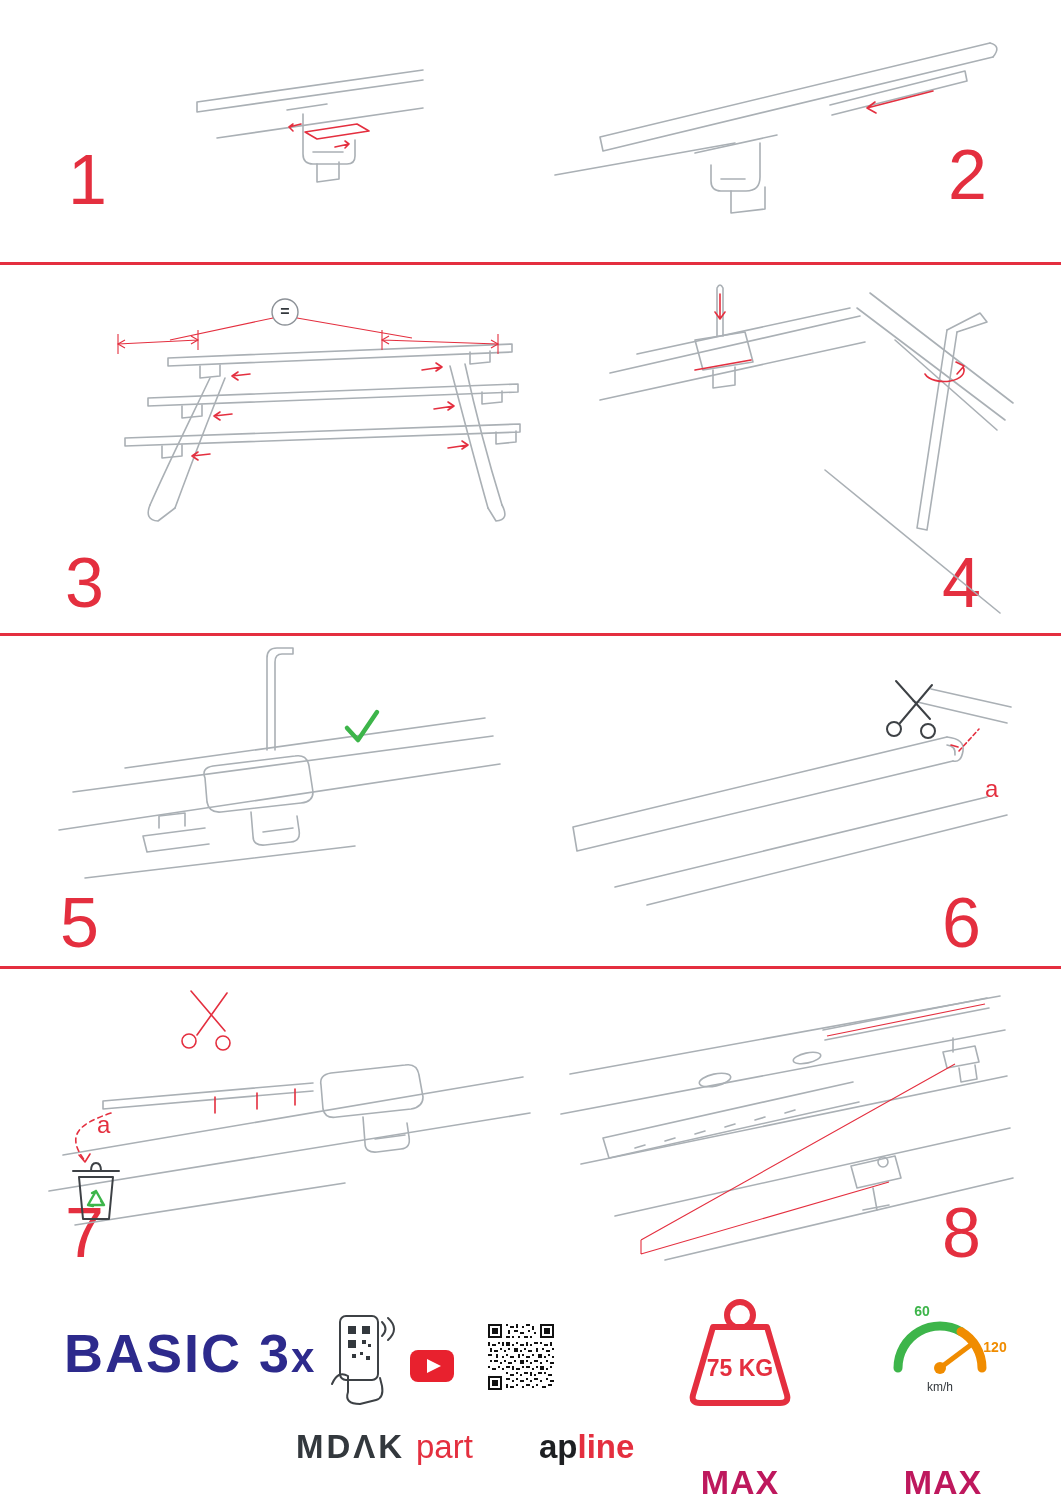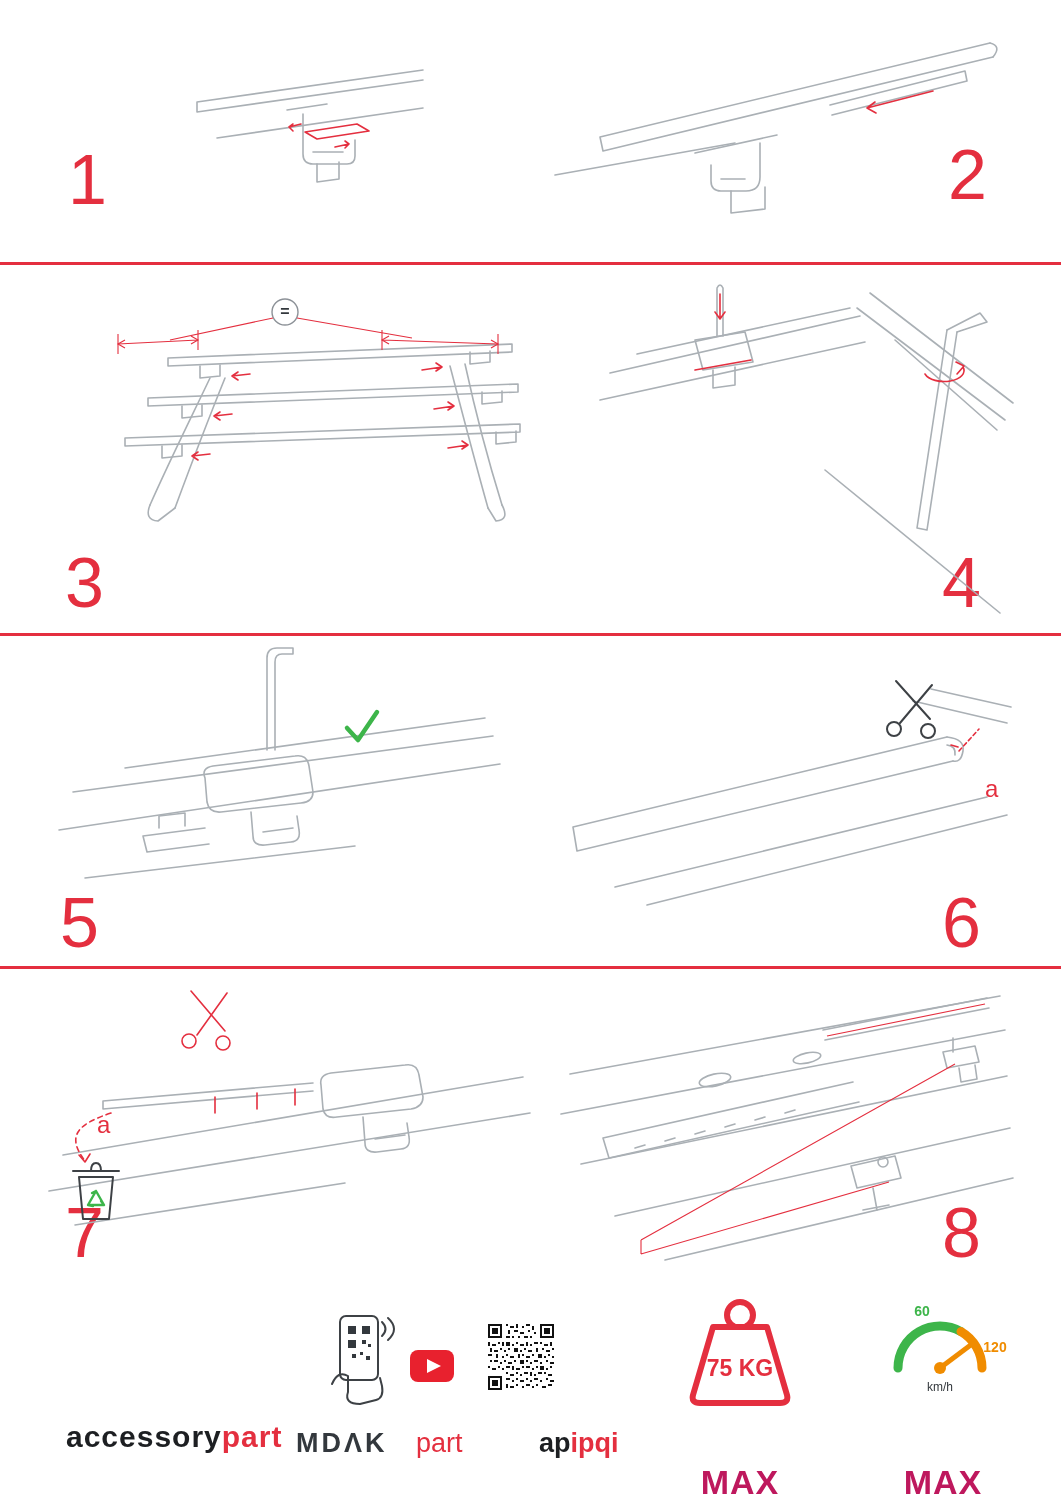--- a/index.html
+++ b/index.html
@@ -14,21 +14,21 @@
   .rk-thin { stroke:#e42f3f; stroke-width:1.1; fill:none; }
   .gk { stroke:#3db54a; fill:none; stroke-linecap:round; stroke-linejoin:round; }
   .ik { stroke:#3d4145; stroke-width:2; fill:none; stroke-linecap:round; stroke-linejoin:round; }
   .rt { fill:#e42f3f; }
   .footer-logo { position:absolute; left:64px; top:1322px; color:#2d2a8c; font-weight:bold; letter-spacing:2px; }
   .footer-logo .big { font-size:54px; }
   .footer-logo .small { font-size:42px; }
   .brandline { position:absolute; left:66px; top:1420px; font-size:30px; font-weight:bold; letter-spacing:1px; }
   .brandline .b1 { color:#1d1f22; }
   .brandline .b2 { color:#e42f3f; }
-  .partner { position:absolute; font-size:27px; font-weight:bold; }
+  .partner { position:absolute; font-size:33px; font-weight:bold; }
   .partner-mdak { left:296px; top:1428px; color:#33383d; letter-spacing:3px; }
   .partner-ipqi { left:416px; top:1428px; color:#e42f3f; font-weight:normal; }
   .partner-apline { left:492px; top:1428px; }
   .partner-apline .b1 { color:#1d1f22;margin-left:47px; }
   .partner-apline .b2 { color:#e42f3f; }
   .max-label { position:absolute; font-size:34px; font-weight:bold; color:#be185d; text-align:center; letter-spacing:1px;margin-top:41px; }
 </style>
 </head>
 <body>
 
@@ -217,22 +217,22 @@
       <path d="M388,74 L420,68 L424,84 L392,90 Z"></path>
       <path d="M404,90 L406,104 L422,101 L420,87"></path>
       <path d="M398,60 V74"></path>
     </g>
     <g class="rk-thin">
       <path d="M272,58 L430,26"></path>
       <path d="M86,262 L400,86 M86,276 L334,204 M86,262 V276"></path>
     </g>
   </svg>
 
-  <div class="brandline">
-    <span class="b1">accessory</span><span class="b2">part</span>
+  <div class="footer-logo">
+    <span class="big">BASIC 3</span><span class="small">x</span>
   </div>
 
   <svg class="illus" style="left:318px; top:1312px;" width="80" height="96" viewBox="0 0 80 96">
     <g class="ik" stroke-width="2.6">
       <rect x="22" y="4" width="38" height="64" rx="6" fill="#ffffff"></rect>
       <path d="M64,10 q7,7 0,14 M70,6 q12,11 0,22"></path>
       <path d="M14,72 Q20,58 30,64 L30,80 Q26,92 42,92 L58,88 Q66,86 64,74 L62,66"></path>
     </g>
     <g fill="#33383d">
       <rect x="30" y="14" width="8" height="8"></rect>
@@ -270,21 +270,21 @@
                M0 21h1v1h-1z M2 22h2v1h-2z M5 21h1v1h-1z M7 22h1v1h-1z M9 21h2v1h-2z M12 21h1v2h-1z M14 22h2v1h-2z M17 21h1v1h-1z M19 21h2v1h-2z M22 22h1v1h-1z M24 21h1v1h-1z M26 21h2v2h-2z M29 22h1v1h-1z M31 21h1v1h-1z
                M9 24h1v1h-1z M11 25h2v1h-2z M14 24h1v1h-1z M16 25h1v1h-1z M18 24h2v1h-2z M21 24h1v2h-1z M23 25h1v1h-1z M25 24h2v1h-2z M28 24h1v1h-1z M30 25h2v1h-2z
                M9 27h2v1h-2z M12 28h1v1h-1z M14 27h1v1h-1z M16 28h2v1h-2z M19 27h1v1h-1z M21 28h1v1h-1z M23 27h2v1h-2z M26 28h1v1h-1z M29 27h1v1h-1z M31 28h2v1h-2z
                M9 30h1v2h-1z M11 31h2v1h-2z M14 30h1v1h-1z M17 31h1v1h-1z M19 30h2v1h-2z M22 31h1v1h-1z M24 30h1v1h-1z M27 31h2v1h-2z M30 30h2v1h-2z"></path>
     </g>
   </svg>
 
   <span class="partner partner-mdak">MDΛK</span>
   <span class="partner partner-ipqi">part</span>
   <span class="partner partner-apline">
-    <span class="b1">ap</span><span class="b2">ipqi</span>
+    <span class="b1">ap</span><span class="b2">line</span>
   </span>
 
   <svg class="illus" style="left:675px; top:1298px;" width="130" height="114" viewBox="0 0 130 114">
     <circle cx="65" cy="17" r="13" fill="none" stroke="#e42f3f" stroke-width="6"></circle>
     <path d="M38,29 L92,29 L112,97 Q114,105 105,105 L25,105 Q16,105 18,97 Z" fill="#ffffff" stroke="#e42f3f" stroke-width="6" stroke-linejoin="round"></path>
     <text x="65" y="78" text-anchor="middle" font-size="23" font-weight="bold" class="rt">75 KG</text>
   </svg>
   <div class="max-label" style="left:675px; top:1422px; width:130px;">MAX</div>
 
   <svg class="illus" style="left:878px; top:1294px;" width="130" height="110" viewBox="0 0 130 110">

